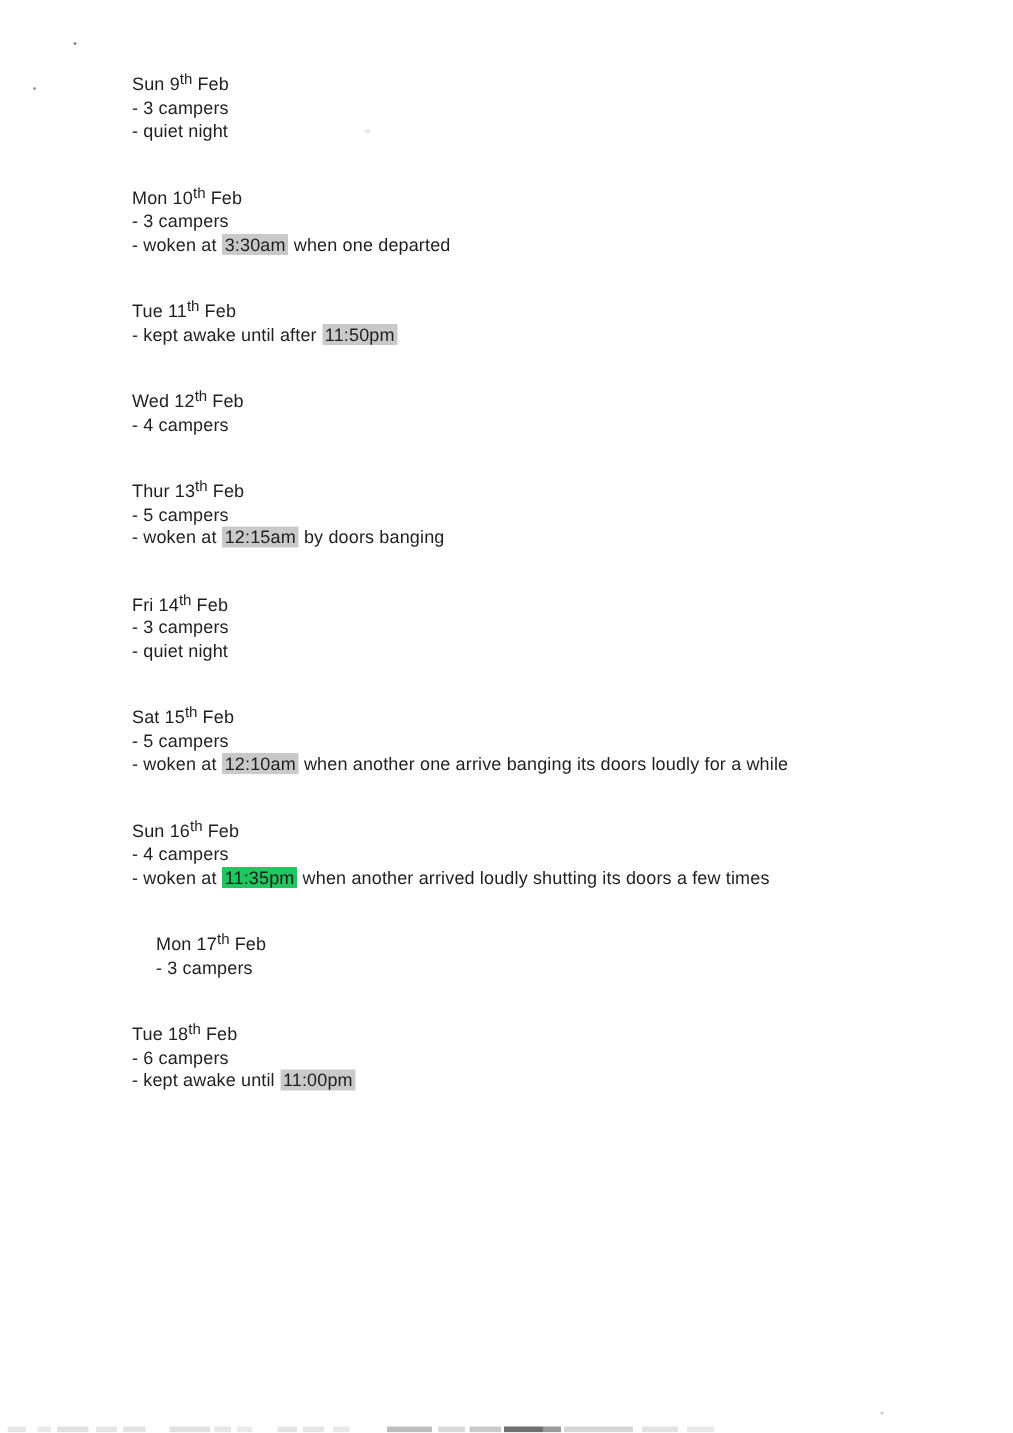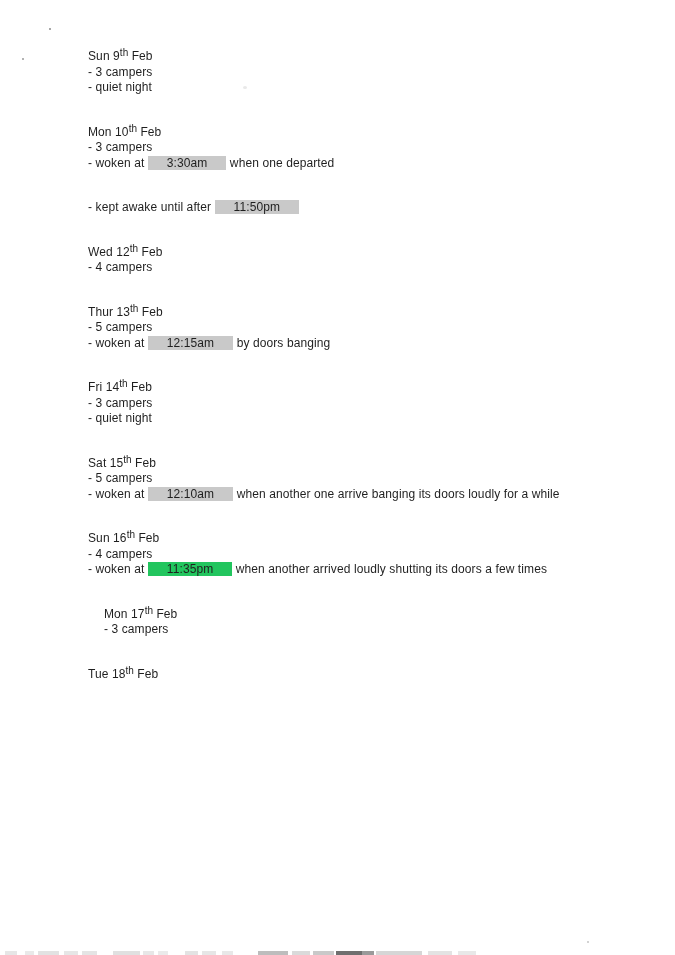--- a/index.html
+++ b/index.html
@@ -36,21 +36,21 @@
     white-space: nowrap;
   }
   .date-line sup {
     font-size: 10px;
     line-height: 0;
     vertical-align: 4px;
     letter-spacing: 0;
   }
   .hl {
     background: #c9c9c9;
-    padding: 0 19px;
+    padding: 0 2px;
   }
   .speck {
     position: absolute;
     border-radius: 50%;
   }
   .bottom-mark {
     position: absolute;
     height: 4px;
     bottom: 0;
   }
@@ -64,20 +64,21 @@
         <div class="line date-line"><span>Sun 9</span><sup>th</sup><span> Feb</span></div>
         <div class="line"><span>- 3 campers</span></div>
         <div class="line"><span>- quiet night</span></div>
       </div>
       <div class="entry">
         <div class="line date-line"><span>Mon 10</span><sup>th</sup><span> Feb</span></div>
         <div class="line"><span>- 3 campers</span></div>
         <div class="line"><span>- woken at </span><span class="hl" style="background: rgb(201, 201, 201);">3:30am</span><span> when one departed</span></div>
       </div>
       <div class="entry">
+        <div class="line date-line"><span>Tue 11</span><sup>th</sup><span> Feb</span></div>
         <div class="line"><span>- kept awake until after </span><span class="hl" style="background: rgb(201, 201, 201);">11:50pm</span></div>
       </div>
       <div class="entry">
         <div class="line date-line"><span>Wed 12</span><sup>th</sup><span> Feb</span></div>
         <div class="line"><span>- 4 campers</span></div>
       </div>
       <div class="entry">
         <div class="line date-line"><span>Thur 13</span><sup>th</sup><span> Feb</span></div>
         <div class="line"><span>- 5 campers</span></div>
         <div class="line"><span>- woken at </span><span class="hl" style="background: rgb(201, 201, 201);">12:15am</span><span> by doors banging</span></div>
@@ -96,20 +97,22 @@
         <div class="line date-line"><span>Sun 16</span><sup>th</sup><span> Feb</span></div>
         <div class="line"><span>- 4 campers</span></div>
         <div class="line"><span>- woken at </span><span class="hl" style="background: #22c55e;">11:35pm</span><span> when another arrived loudly shutting its doors a few times</span></div>
       </div>
       <div class="entry extra-gap">
         <div class="line date-line"><span>Mon 17</span><sup>th</sup><span> Feb</span></div>
         <div class="line"><span>- 3 campers</span></div>
       </div>
       <div class="entry">
         <div class="line date-line"><span>Tue 18</span><sup>th</sup><span> Feb</span></div>
+        <div class="line"><span>- 6 campers</span></div>
+        <div class="line"><span>- kept awake until </span><span class="hl" style="background: rgb(201, 201, 201);">11:00pm</span></div>
       </div>
     </div>
   <div id="artifacts">
       <div class="speck" style="left: 49px; top: 28px; width: 2px; height: 2px; background: rgb(138, 138, 138);"></div>
       <div class="speck" style="left: 22px; top: 58px; width: 2px; height: 2px; background: rgb(154, 154, 154);"></div>
       <div class="speck" style="left: 243px; top: 86px; width: 4px; height: 3px; background: rgb(233, 233, 233);"></div>
       <div class="speck" style="left: 587px; top: 941px; width: 2px; height: 2px; background: rgb(196, 196, 196);"></div>
       <div class="bottom-mark" style="left: 5px; width: 12px; background: rgb(230, 230, 230);"></div>
       <div class="bottom-mark" style="left: 25px; width: 9px; background: rgb(233, 233, 233);"></div>
       <div class="bottom-mark" style="left: 38px; width: 21px; background: rgb(226, 226, 226);"></div>

